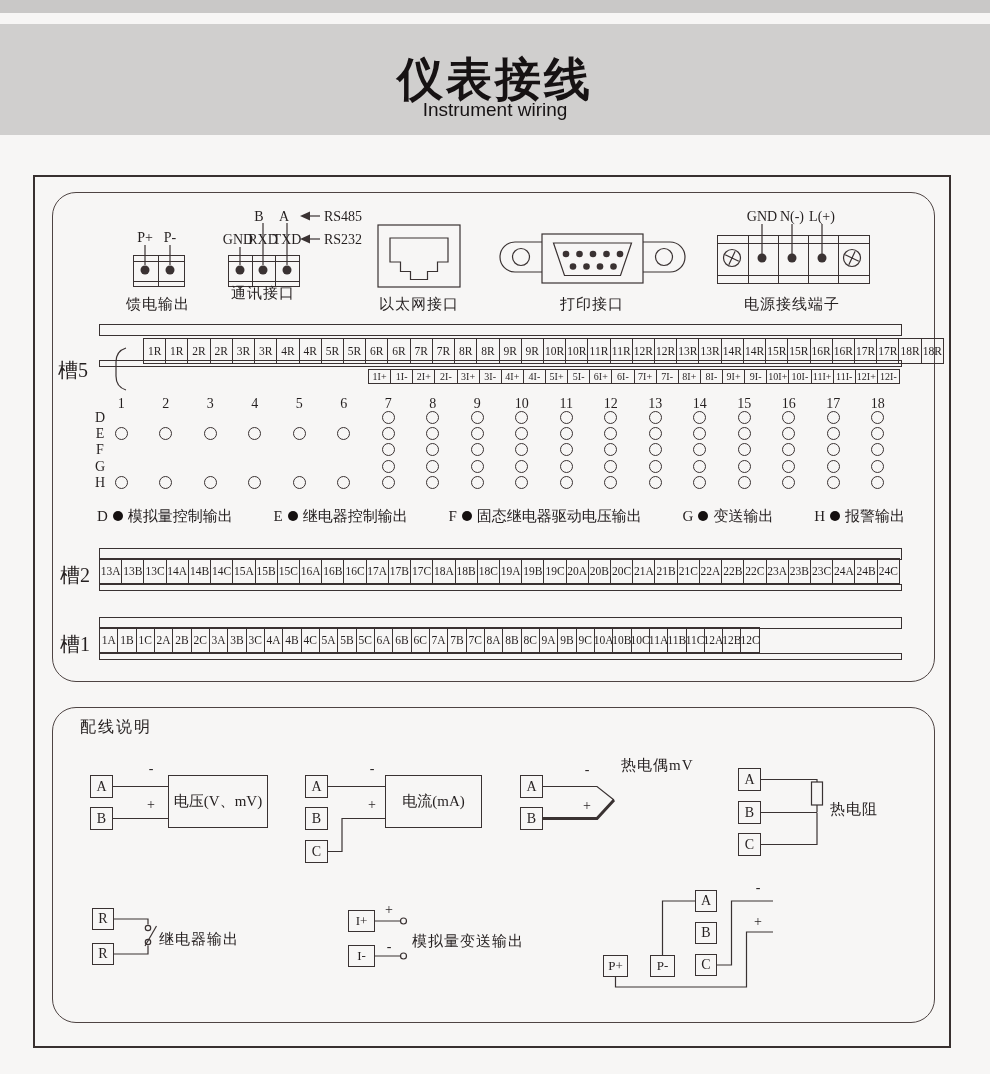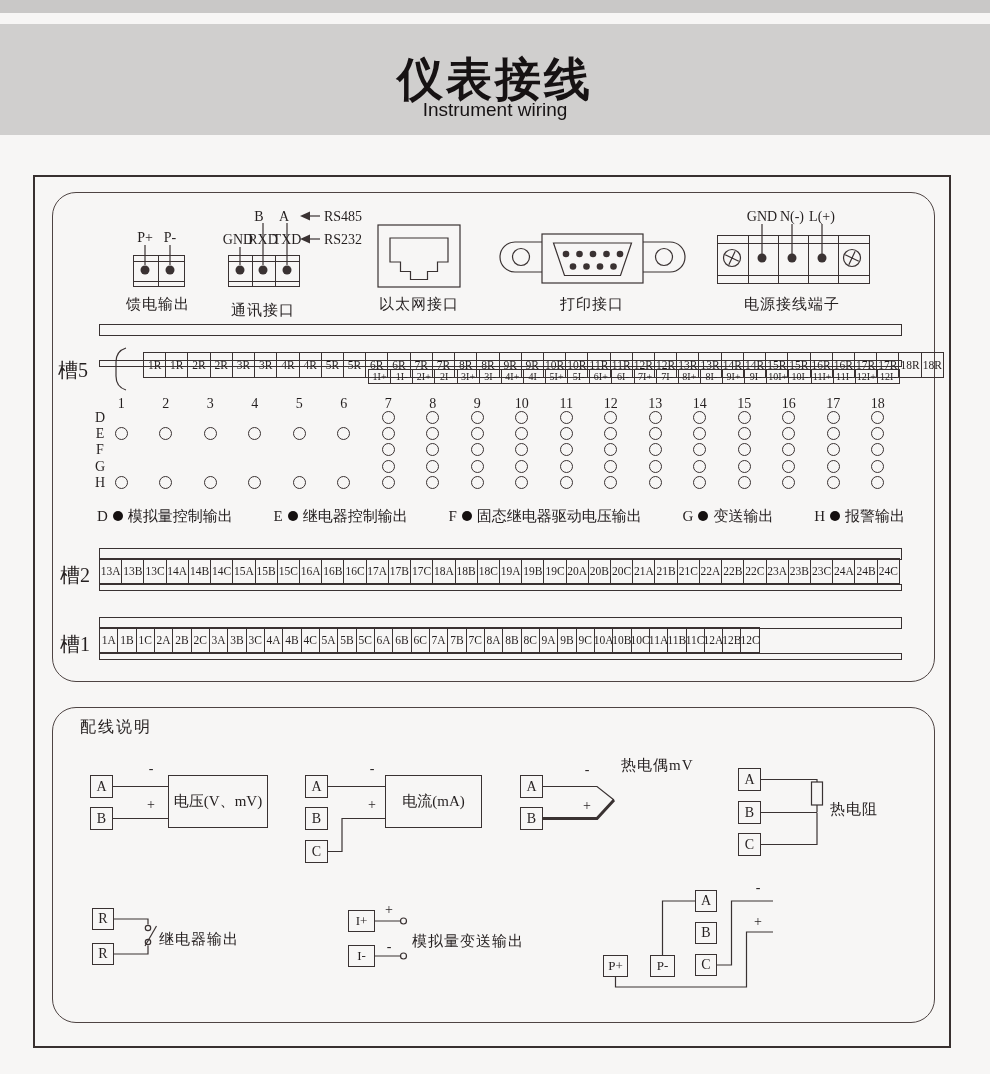--- a/index.html
+++ b/index.html
@@ -84,41 +84,41 @@
   <div class="pin abs" style="left:220px;top:232px;width:36px;">GND</div>
   <div class="pin abs" style="left:245px;top:232px;width:36px;">RXD</div>
   <div class="pin abs" style="left:269px;top:232px;width:36px;">TXD</div>
   <div class="pin abs" style="left:324px;top:232px;width:48px;text-align:left;">RS232</div>
   <div class="tblock abs" style="left:228px;top:255px;width:70px;height:30px;">
     <i class="hline" style="top:5px;"></i>
     <i class="hline" style="bottom:4px;"></i>
     <i class="vline" style="left:23px;"></i>
     <i class="vline" style="left:46px;"></i>
   </div>
-  <div class="plabel abs" style="left:203px;top:301px;width:120px;">通讯接口</div>
+  <div class="plabel abs" style="left:203px;top:284px;width:120px;">通讯接口</div>
 
   <div class="plabel abs" style="left:344px;top:295px;width:150px;">以太网接口</div>
 
   <div class="plabel abs" style="left:532px;top:295px;width:120px;">打印接口</div>
 
   <div class="pin abs" style="left:744px;top:209px;width:36px;">GND</div>
   <div class="pin abs" style="left:774px;top:209px;width:36px;">N(-)</div>
   <div class="pin abs" style="left:804px;top:209px;width:36px;">L(+)</div>
   <div class="tblock abs" style="left:717px;top:235px;width:151px;height:47px;">
     <i class="hline" style="top:7px;"></i>
     <i class="hline" style="bottom:7px;"></i>
     <i class="vline" style="left:30px;"></i>
     <i class="vline" style="left:60px;"></i>
     <i class="vline" style="left:90px;"></i>
     <i class="vline" style="left:120px;"></i>
   </div>
   <div class="plabel abs" style="left:712px;top:295px;width:160px;">电源接线端子</div>
 
   <div class="strip abs" style="left:99px;top:324px;width:801px;height:10px;"></div>
-  <div class="cellrow abs" style="left:99px;top:352px;width:801px;height:26px;font-size:11.5px;padding-left:44px;">
+  <div class="cellrow abs" style="left:99px;top:338px;width:801px;height:26px;font-size:11.5px;padding-left:44px;">
       <span class="cell">1R</span>
       <span class="cell">1R</span>
       <span class="cell">2R</span>
       <span class="cell">2R</span>
       <span class="cell">3R</span>
       <span class="cell">3R</span>
       <span class="cell">4R</span>
       <span class="cell">4R</span>
       <span class="cell">5R</span>
       <span class="cell">5R</span>

